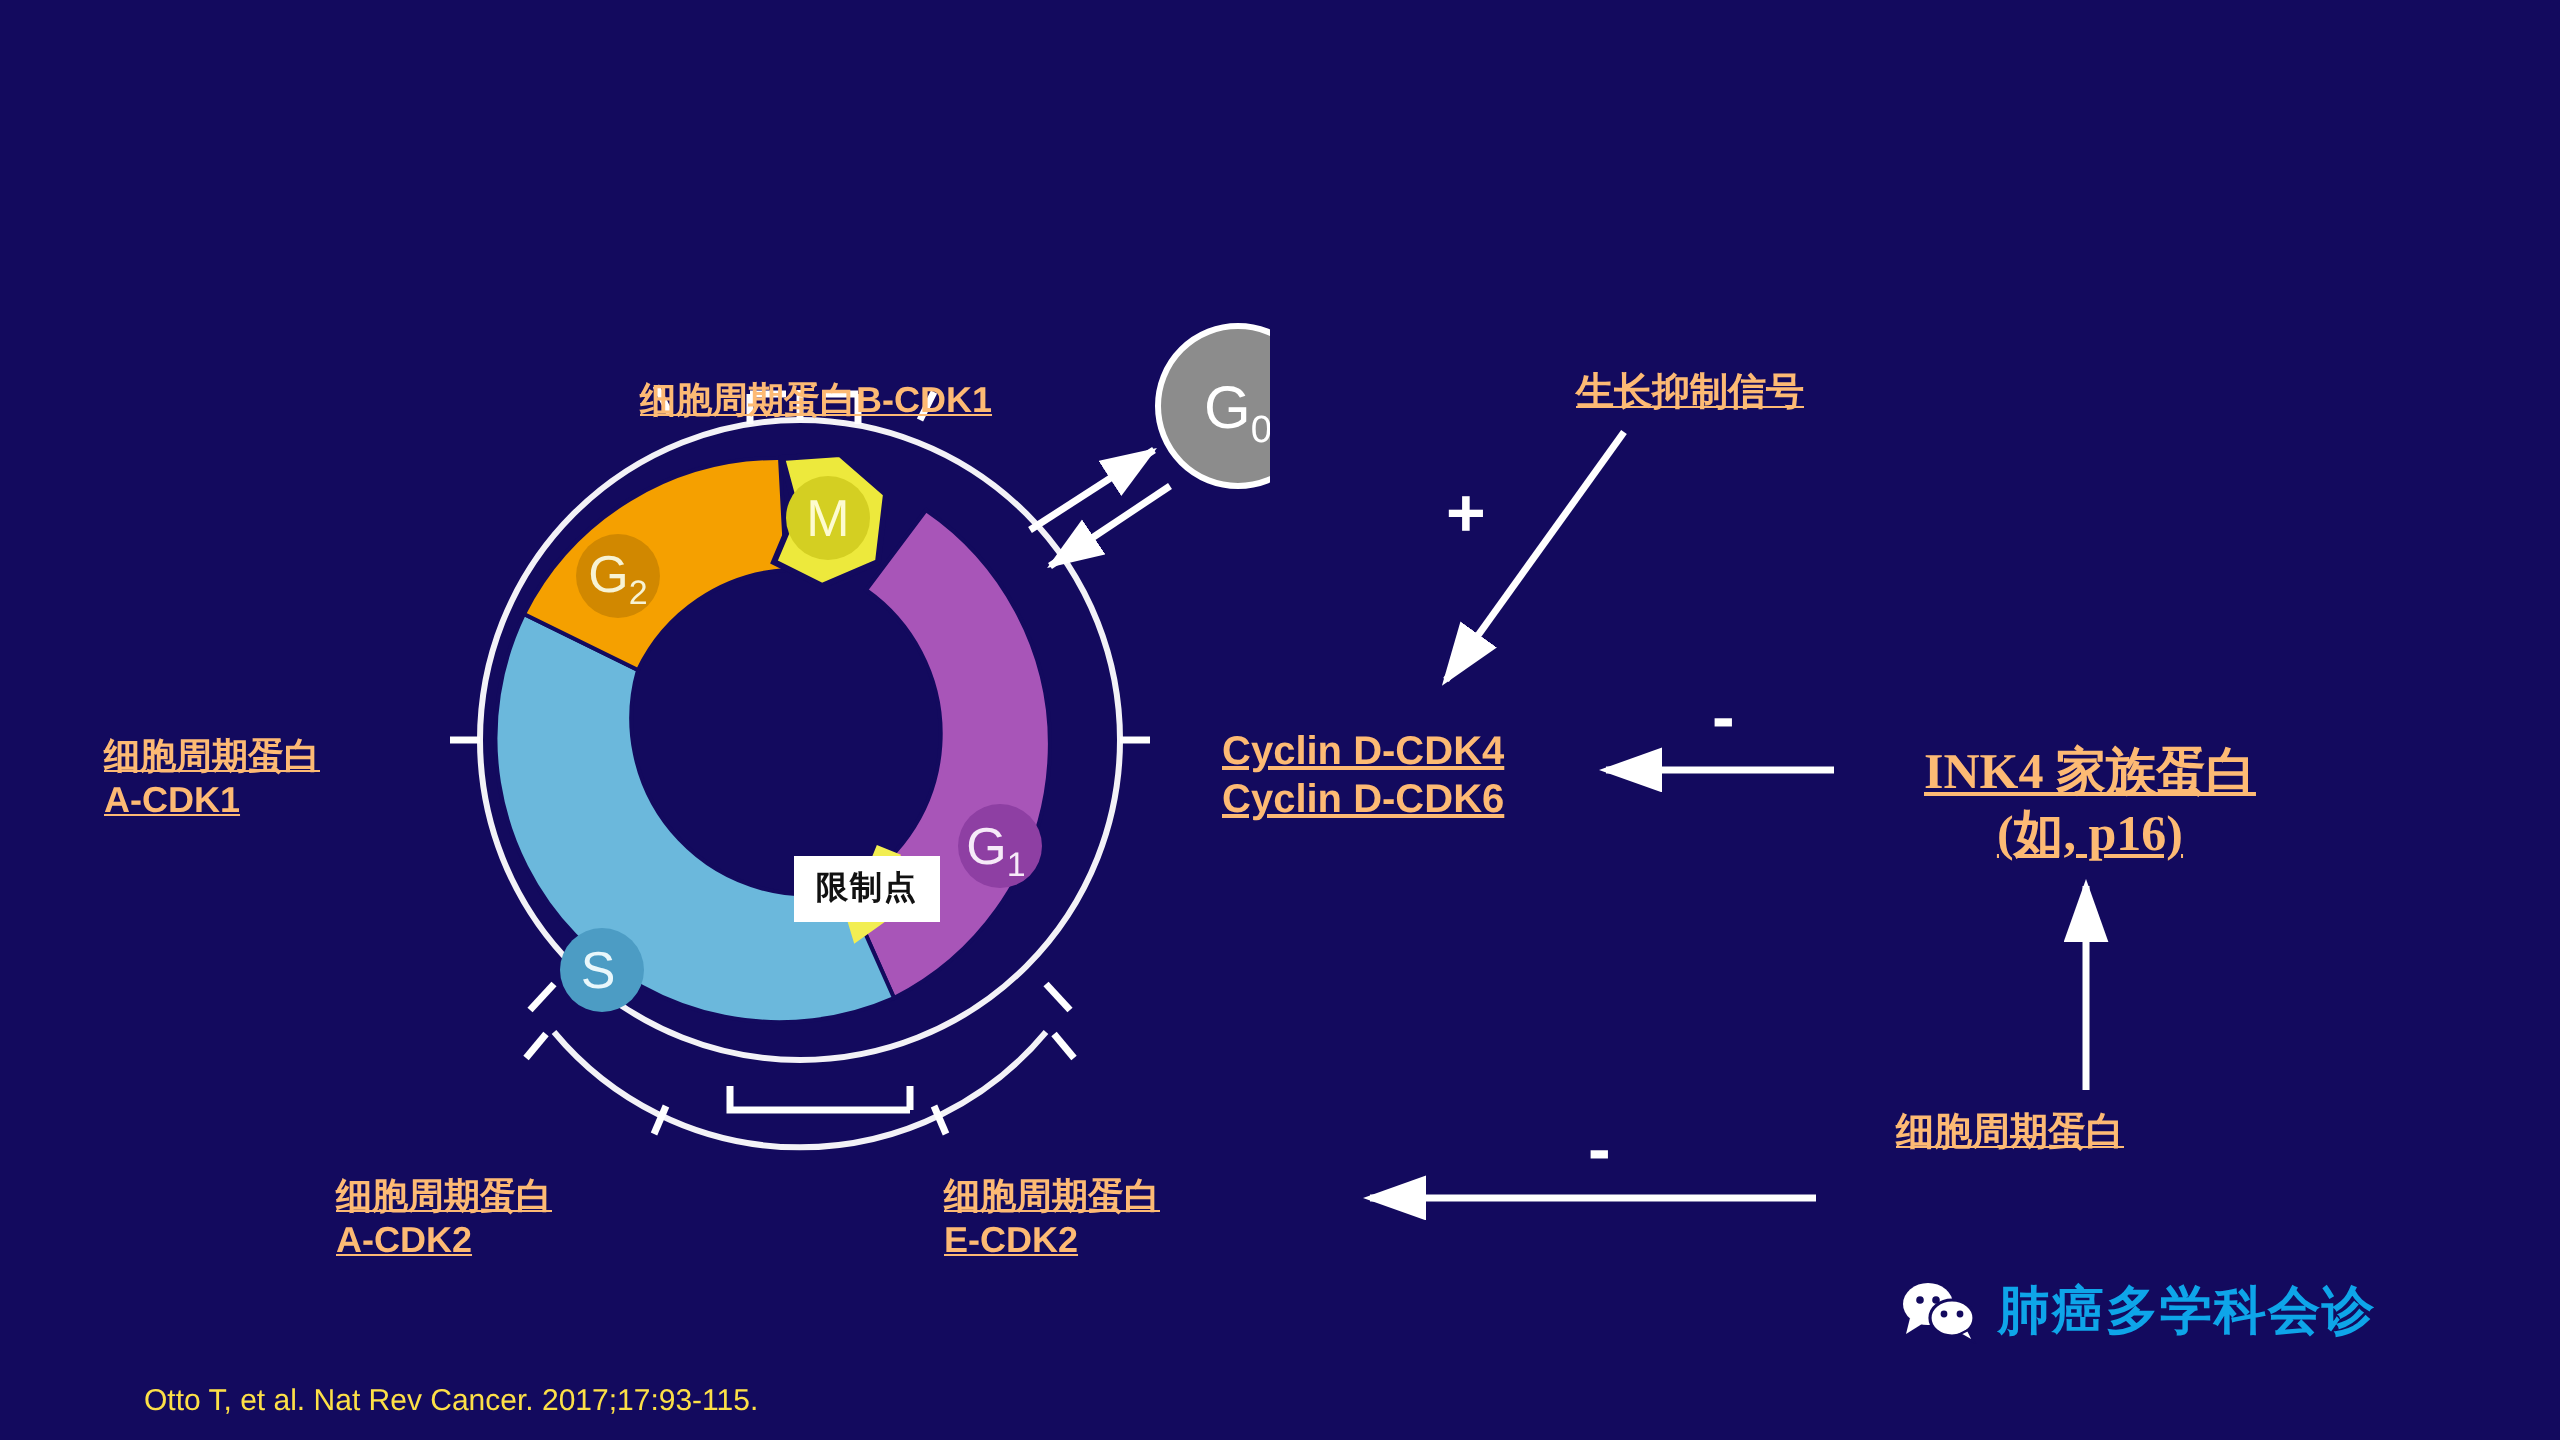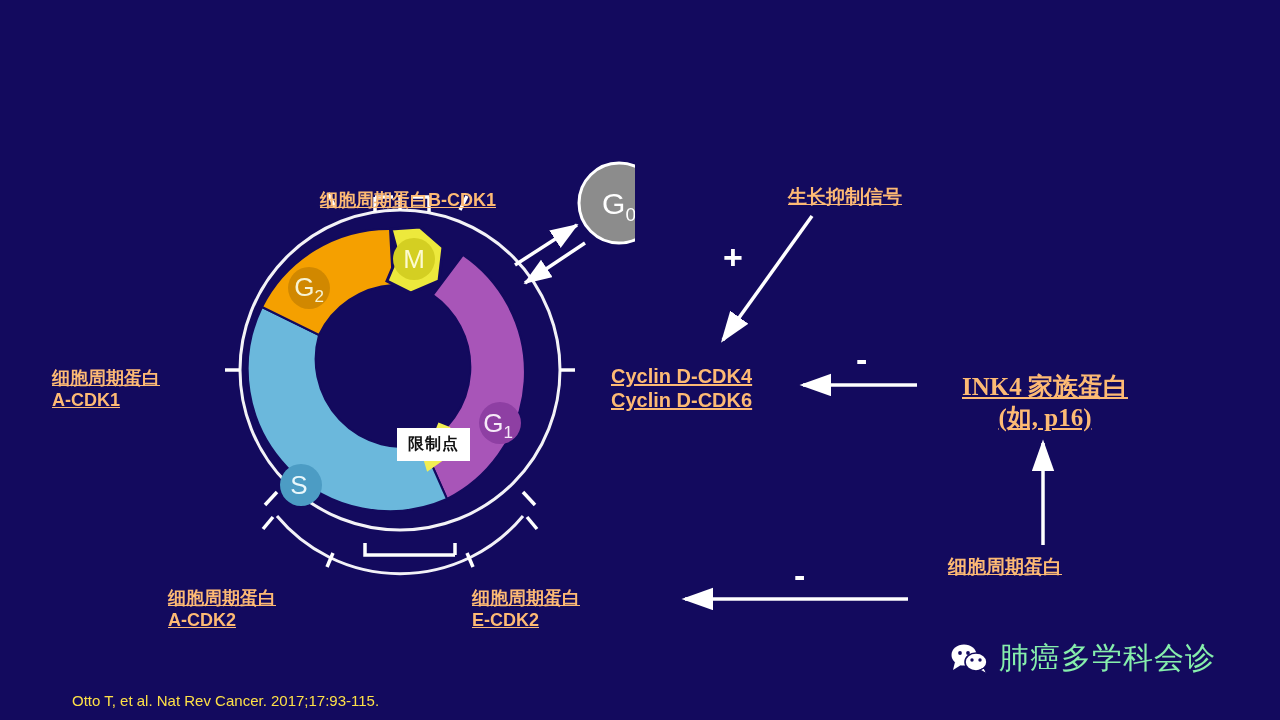--- a/index.html
+++ b/index.html
@@ -60,21 +60,21 @@
   #citation{
     position:absolute;left:72px;top:668px;
     color:#fde047;font-size:15px;font-weight:normal;margin-top:24px;
   }
 
   
   #wechat-brand{
     position:absolute;left:950px;top:638px;
     display:flex;align-items:center;gap:9px;
   }
-  #wechat-brand .txt{color:#86efac;font-size:30px;font-weight:normal;letter-spacing:1px;}
+  #wechat-brand .txt{color:#0ea5e9;font-size:26px;font-weight:bold;letter-spacing:1px;}
 
   
   #arrow-layer{position:absolute;inset:0;pointer-events:none;}
 </style>
 </head>
 <body>
 
 <div class="stage">
 
 

